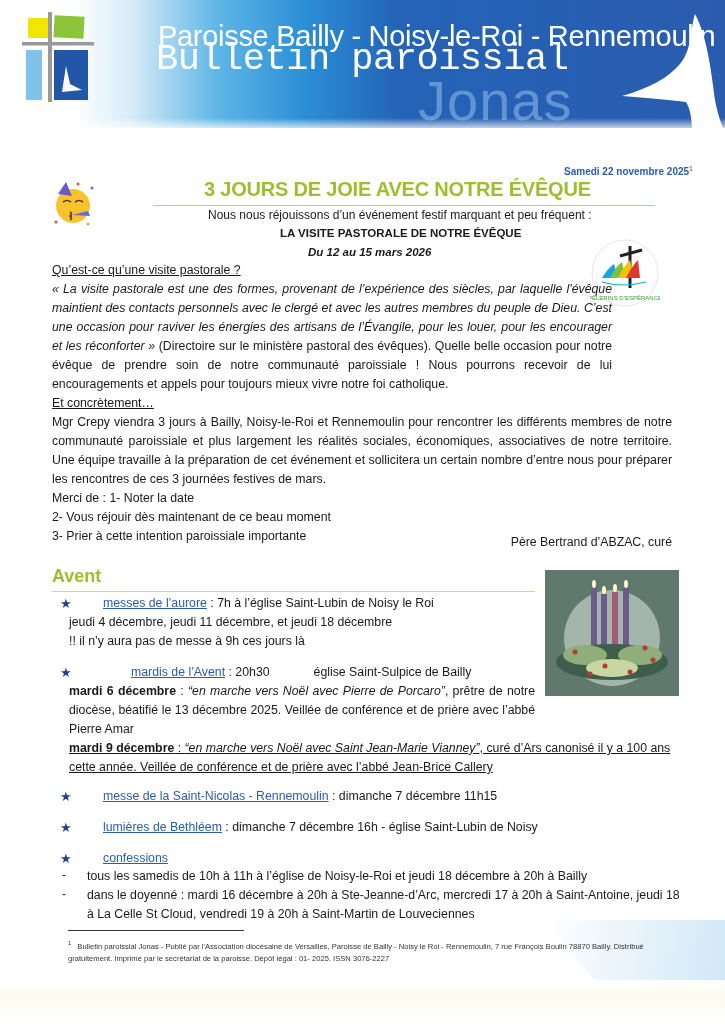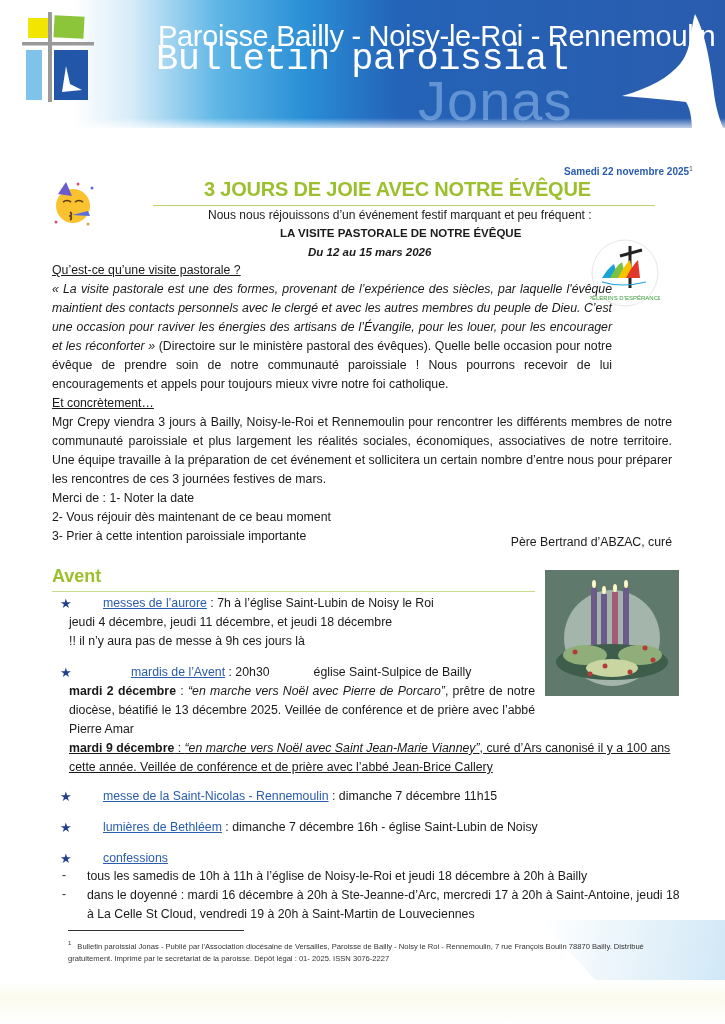--- a/index.html
+++ b/index.html
@@ -145,21 +145,21 @@
   <a class="link">messes de l’aurore</a><span> : 7h à l’église Saint-Lubin de Noisy le Roi</span>
 </div>
 <div class="line" style="left:69px; top:613px;">jeudi 4 décembre, jeudi 11 décembre, et jeudi 18 décembre</div>
 <div class="line" style="left:69px; top:632px;">!! il n’y aura pas de messe à 9h ces jours là</div>
 
 <span class="star" style="top:665px;">★</span>
 <div class="line" style="left:103px; top:663px;margin-left:28px;">
   <a class="link">mardis de l’Avent</a><span> : 20h30</span><span style="margin-left:44px">église Saint-Sulpice de Bailly</span>
 </div>
 <div class="para" style="left:69px; top:682px; width:466px;">
-  <span class="b">mardi 2 décembre</span><span>  : </span><span class="it">“en marche vers Noël avec Pierre de Porcaro”</span><span>, prêtre de notre diocèse, béatifié le 13 décembre 2025. Veillée de conférence et de prière avec l’abbé Pierre Amar</span>
+  <span class="b">mardi 6 décembre</span><span>  : </span><span class="it">“en marche vers Noël avec Pierre de Porcaro”</span><span>, prêtre de notre diocèse, béatifié le 13 décembre 2025. Veillée de conférence et de prière avec l’abbé Pierre Amar</span>
 </div>
 <div class="para" style="left:69px; top:739px; width:610px; text-align:left;text-decoration:underline;">
   <span class="b">mardi 9 décembre</span><span> : </span><span class="it">“en marche vers Noël avec Saint Jean-Marie Vianney”</span><span>, curé d’Ars canonisé il y a 100 ans cette année. Veillée de conférence et de prière avec l’abbé Jean-Brice Callery</span>
 </div>
 
 <span class="star" style="top:789px;">★</span>
 <div class="line" style="left:103px; top:787px;">
   <a class="link">messe de la Saint-Nicolas - Rennemoulin</a><span> : dimanche 7 décembre 11h15</span>
 </div>
 

